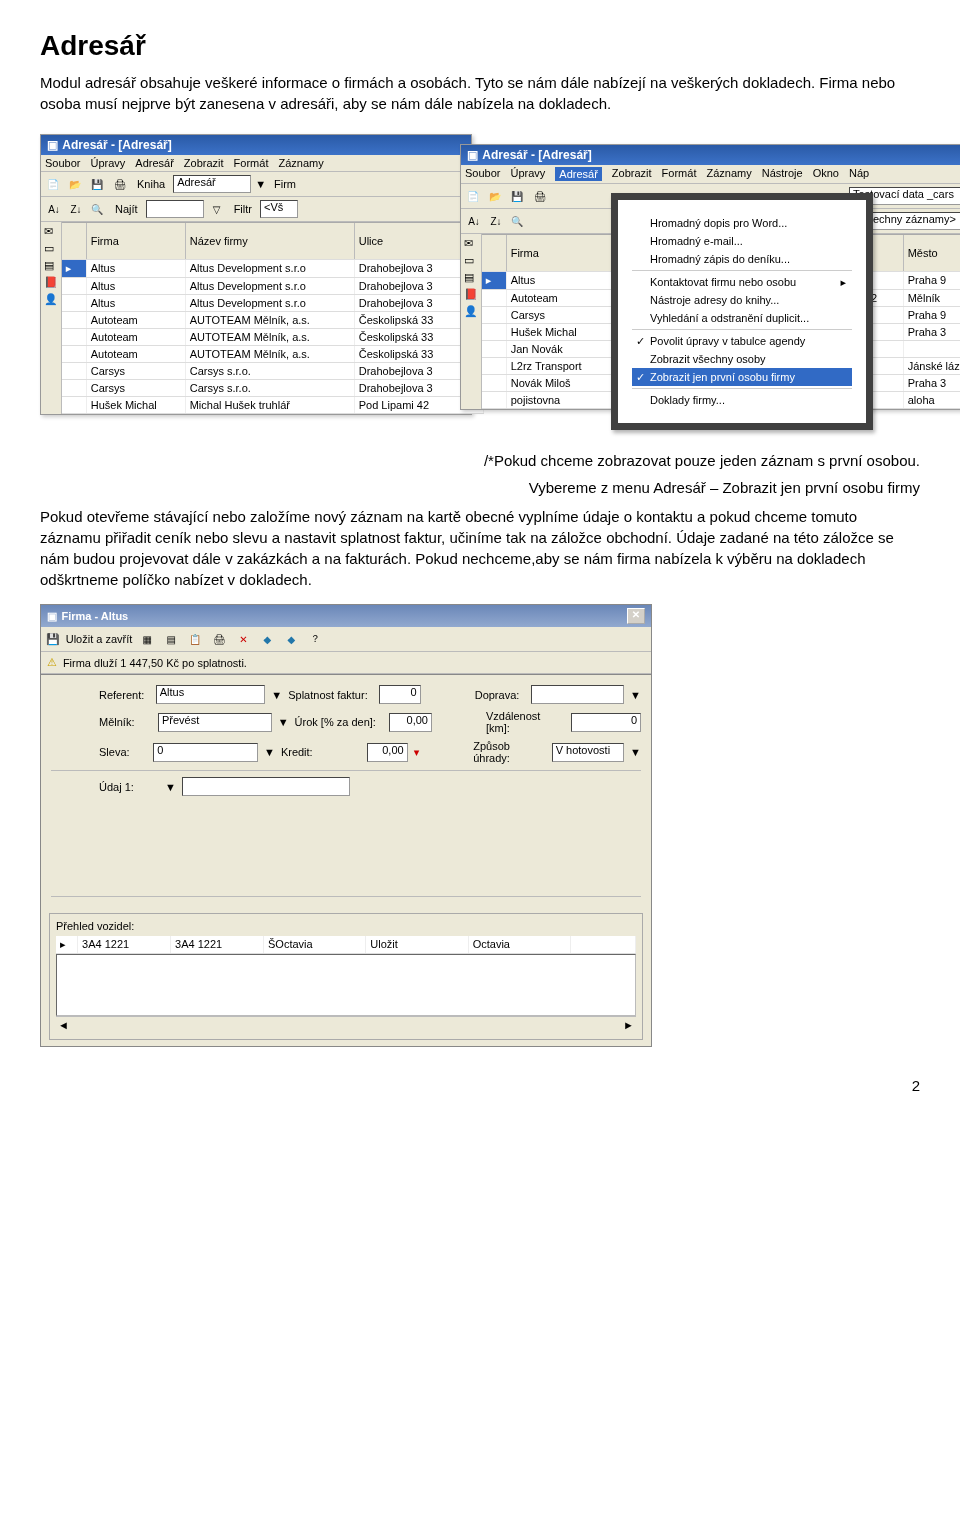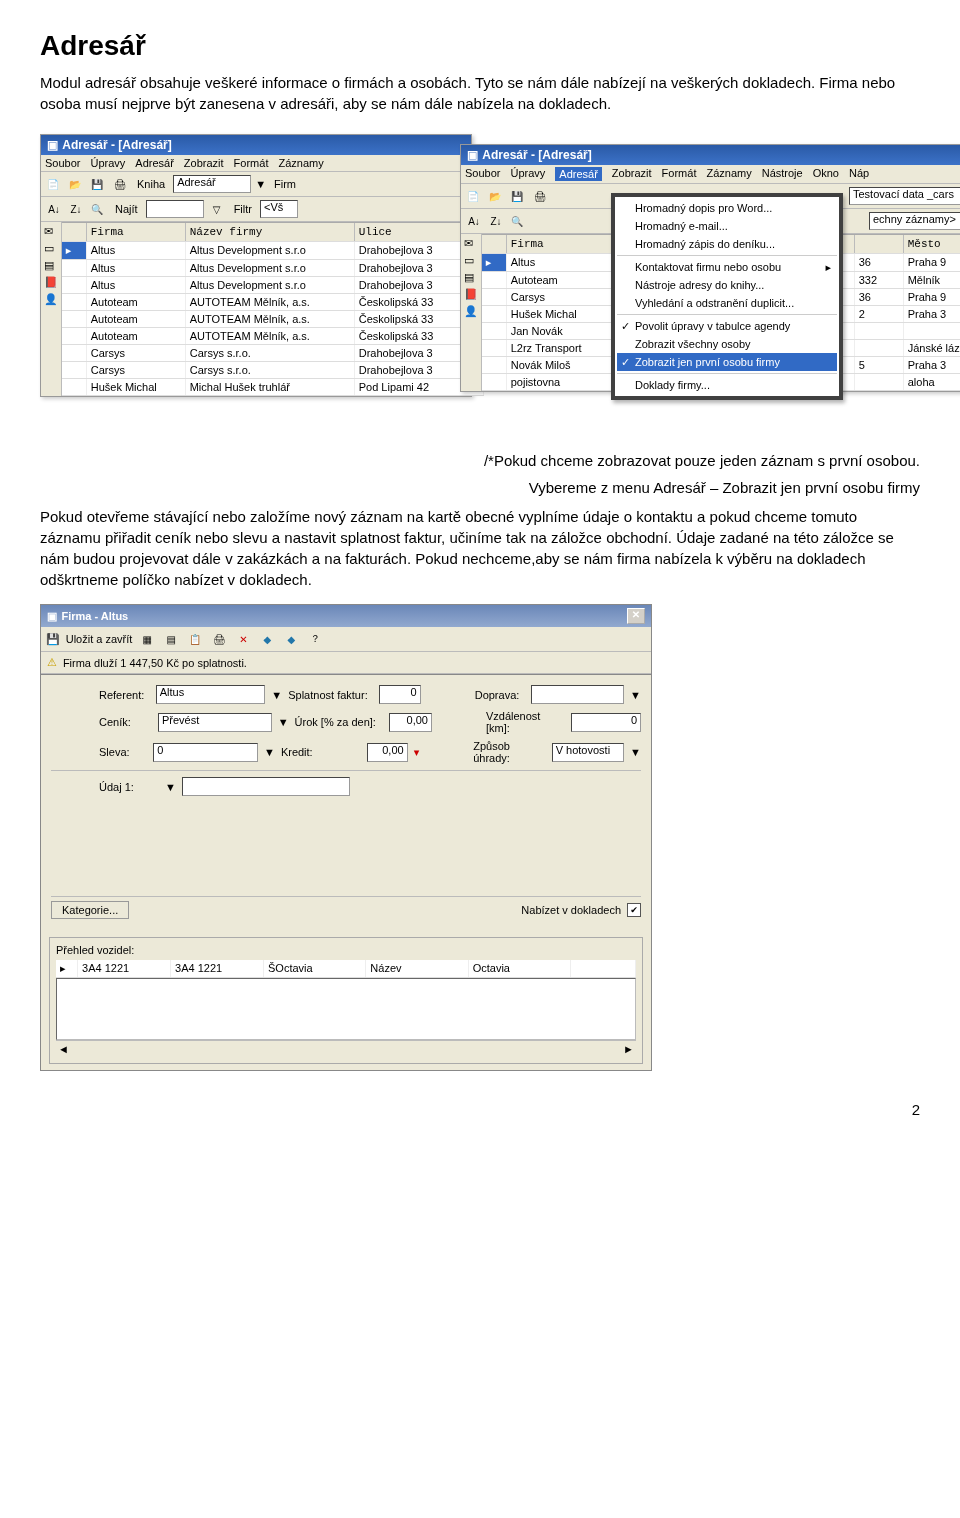--- a/index.html
+++ b/index.html
@@ -86,23 +86,22 @@
     background: #fff;
     border-top: 1px solid #aaa;
   }
   .table-header, .table-row {
     display: flex;
     border-bottom: 1px solid #ddd;
   }
   .table-header .cell {
     background: #ece9d8;
     border-right: 1px solid #bbb;
-    padding: 3px 4px;
-    font-size: 11px;
-    font-family: Liberation Mono, monospace;
+    padding: 12px 4px;
+    font-size: 11px;
   }
   .table-row .cell {
     border-right: 1px solid #eee;
     padding: 2px 4px;
     font-size: 11px;
     white-space: nowrap;
     overflow: hidden;
   }
   .row-selected .cell:first-of-type { background: #316ac5; color: #fff; }
   .side-icons {
@@ -112,24 +111,24 @@
     padding: 3px;
     background: #ece9d8;
     border-right: 1px solid #bbb;
   }
   .body-flex { display: flex; }
   .dropdown-menu {
     position: absolute;
     left: 150px; top: 48px;
     width: 220px;
     background: #fff;
-    border: 4px solid #404040;
+    border: 7px solid #404040;
     box-shadow: 2px 3px 4px rgba(0,0,0,0.3);
     z-index: 5;
-    padding: 2px;
+    padding: 14px;
   }
   .dropdown-menu .mi {
     padding: 3px 18px;
     font-size: 11px;
     position: relative;
   }
   .dropdown-menu .mi.sep { border-bottom: 1px solid #ccc; margin: 2px 0; padding: 0; height: 0; }
   .dropdown-menu .mi.checked::before { content: "✓"; position: absolute; left: 4px; }
   .dropdown-menu .mi.selected { background: #316ac5; color: #fff; }
   .dropdown-menu .mi.arrow::after { content: "▸"; position: absolute; right: 6px; }
@@ -526,21 +525,21 @@
       <span class="lbl">Referent:</span>
       <span class="fld" style="width:120px">Altus</span>
       <span>▼</span>
       <span class="lbl-wide">Splatnost faktur:</span>
       <span class="fld" style="width:40px;text-align:right">0</span>
       <span class="lbl" style="width:60px">Doprava:</span>
       <span class="fld" style="width:100px"></span>
       <span>▼</span>
     </div>
     <div class="form-row">
-      <span class="lbl">Ceník:</span>
+      <span class="lbl">Mělník:</span>
       <span class="fld" style="width:120px">Převést</span>
       <span>▼</span>
       <span class="lbl-wide">Úrok [% za den]:</span>
       <span class="fld" style="width:40px;text-align:right">0,00</span>
       <span class="lbl" style="width:90px">Vzdálenost [km]:</span>
       <span class="fld" style="width:70px;text-align:right">0</span>
     </div>
     <div class="form-row">
       <span class="lbl">Sleva:</span>
       <span class="fld" style="width:120px">0</span>
@@ -553,37 +552,30 @@
       <span>▼</span>
     </div>
     <div style="border-top:1px solid #bbb;margin:6px 0"></div>
     <div class="form-row">
       <span class="lbl">Údaj 1:</span>
       <span>▼</span>
       <span class="fld" style="width:160px"></span>
     </div>
     <div style="height:90px"></div>
     <div style="border-top:1px solid #bbb;margin:4px 0"></div>
-    <div class="form-row" style="justify-content:space-between">
-      <span class="btn-lite">Kategorie...</span>
-      <span style="display:flex;align-items:center;gap:6px">
-        <span>Nabízet v dokladech</span>
-        <span class="checkbox checked"></span>
-      </span>
-    </div>
   </div>
 
   <div class="panel">
     <div style="margin-bottom:4px">Přehled vozidel:</div>
     <div class="dlg-table-row">
       <div class="dcell" style="width:14px">▸</div>
       <div class="dcell" style="width:90px">3A4 1221</div>
       <div class="dcell" style="width:90px">3A4 1221</div>
       <div class="dcell" style="width:100px">ŠOctavia</div>
-      <div class="dcell" style="width:100px">Název</div>
+      <div class="dcell" style="width:100px">Uložit</div>
       <div class="dcell" style="width:100px">Octavia</div>
       <div class="dcell" style="width:60px"></div>
     </div>
     <div class="scroll-area"></div>
     <div class="hscroll">
       <span>◄</span>
       <span>►</span>
     </div>
   </div>
 </div>

